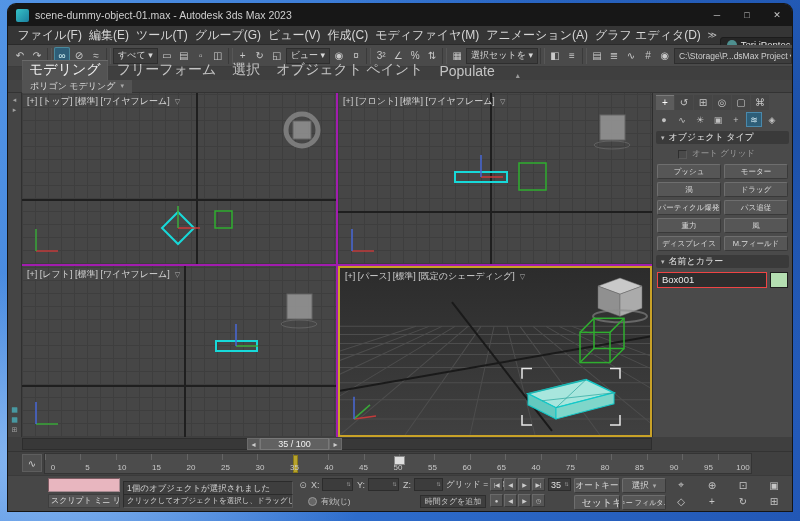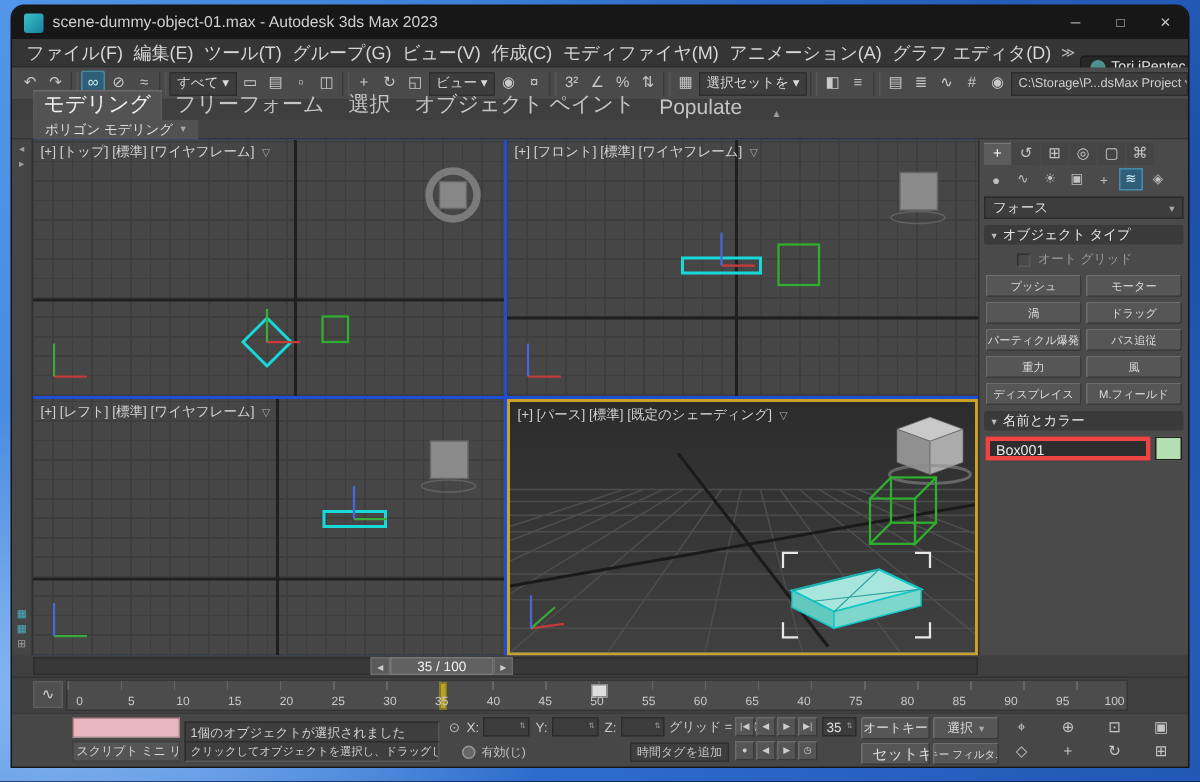--- a/index.html
+++ b/index.html
@@ -40,21 +40,21 @@
 .rtab.active{background:#535353;color:#f0f0f0;box-shadow:inset 0 1px 0 #6a6a6a,inset 1px 0 0 #5a5a5a,inset -1px 0 0 #5a5a5a;}
 .ribbon-min{margin-left:8px;color:#9a9a9a;font-size:8px;padding:0 4px;}
 .polyrow{height:13px;background:#434343;display:flex;align-items:center;padding-left:14px;flex:none;border-bottom:1px solid #333;}
 .polytab{height:13px;background:#525252;color:#ddd;font-size:9px;display:flex;align-items:center;gap:5px;padding:0 8px;white-space:nowrap;}
 
 .work{flex:none;height:344px;display:flex;}
 .dock{width:14px;background:#454545;border-right:1px solid #303030;display:flex;flex-direction:column;align-items:center;padding:3px 0;gap:2px;flex:none;}
 .dock-ic{font-size:7px;color:#9f9f9f;line-height:8px;}
 .dock-ic.teal{color:#49b8c4;}
 .dock-spacer{flex:1;}
-.vps{width:630px;height:344px;background:#1d4ed8;display:grid;grid-template-columns:314px 314px;grid-template-rows:171px 171px;gap:2px;flex:none;}
+.vps{width:630px;height:344px;background:#a21caf;display:grid;grid-template-columns:314px 314px;grid-template-rows:171px 171px;gap:2px;flex:none;}
 .vp{position:relative;overflow:hidden;}
 .vp.ortho{background-color:#464646;background-image:
  repeating-linear-gradient(0deg,#3e3e3e 0 1px,transparent 1px 13px),
  repeating-linear-gradient(90deg,#3e3e3e 0 1px,transparent 1px 13px),
  repeating-linear-gradient(0deg,#373737 0 1px,transparent 1px 65px),
  repeating-linear-gradient(90deg,#373737 0 1px,transparent 1px 65px);}
 .vp.persp{background:linear-gradient(180deg,#2c2c2c 0%,#383838 60%,#404040 100%);border:2px solid #c9a227;}
 .vp-label{position:absolute;left:5px;top:2px;font-size:9px;color:#d4d4d4;white-space:nowrap;display:flex;gap:5px;align-items:center;z-index:3;}
 .vp-filter{font-size:7px;color:#b0b0b0;}
 .vp svg{position:absolute;inset:0;width:100%;height:100%;}
@@ -69,21 +69,21 @@
 .cp-dd{height:15px;background:#3d3d3d;border:1px solid #2b2b2b;display:flex;align-items:center;justify-content:space-between;padding:0 5px;font-size:9px;color:#ddd;margin-bottom:4px;}
 .rollout{height:13px;background:#3a3a3a;border-radius:2px;display:flex;align-items:center;gap:4px;padding:0 5px;font-size:9px;color:#e6e6e6;margin:3px 0;}
 .r-arrow{font-size:7px;color:#bbb;}
 .autogrid{height:14px;display:flex;align-items:center;gap:5px;padding-left:22px;margin-bottom:3px;}
 .cbx{width:9px;height:9px;background:#4a4a4a;border:1px solid;border-color:#2e2e2e #5a5a5a #5a5a5a #2e2e2e;}
 .ag-label{font-size:8.5px;color:#9b9b9b;white-space:nowrap;}
 .btngrid{display:grid;grid-template-columns:1fr 1fr;gap:3px;padding:0 1px;margin-bottom:4px;}
 .btn3{background:#565656;border:1px solid;border-color:#6e6e6e #393939 #393939 #6e6e6e;color:#ddd;display:flex;align-items:center;justify-content:center;white-space:nowrap;overflow:hidden;border-radius:2px;}
 .obtn{height:15px;font-size:7.5px;}
 .namerow{display:flex;gap:3px;padding:1px;}
-.name-field{flex:1;height:16px;background:#2d2d2d;border:3px solid #ef4444;color:#ececec;font-size:9.5px;line-height:14px;padding:0 4px;}
+.name-field{flex:1;height:16px;background:#2d2d2d;border:1px solid #ef4444;color:#ececec;font-size:9.5px;line-height:14px;padding:0 4px;}
 .swatch{width:18px;height:16px;background:#b5dfb2;border:1px solid #1f1f1f;}
 
 .sliderrow{height:15px;background:#3f3f3f;flex:none;position:relative;border-bottom:1px solid #333;}
 .slider-track{position:absolute;left:14px;top:1px;width:630px;height:12px;background:#383838;border:1px solid #2d2d2d;}
 .slider-thumb{position:absolute;left:239px;top:1px;width:95px;height:12px;display:flex;}
 .st-btn{width:13px;background:#5a5a5a;border:1px solid #6b6b6b;color:#ccc;font-size:8px;display:flex;align-items:center;justify-content:center;}
 .st-label{flex:1;background:#616161;border:1px solid #787878;color:#f2f2f2;font-size:9px;display:flex;align-items:center;justify-content:center;white-space:nowrap;}
 
 .rulerrow{height:23px;background:#404040;flex:none;position:relative;}
 .curve-btn{position:absolute;left:14px;top:2px;width:20px;height:18px;background:#4f4f4f;border:1px solid #5e5e5e;color:#ccc;font-size:10px;display:flex;align-items:center;justify-content:center;}
@@ -347,24 +347,20 @@
       <div class="cp-cats">
 
       <span class="cp-cat">●</span>
             <span class="cp-cat">∿</span>
             <span class="cp-cat">☀</span>
             <span class="cp-cat">▣</span>
             <span class="cp-cat">+</span>
             <span class="cp-cat active">≋</span>
             <span class="cp-cat">◈</span>
           </div>
-      <div class="cp-dd">
-        <span>フォース</span>
-        <span class="caret">▾</span>
-      </div>
       <div class="rollout">
         <span class="r-arrow">▾</span>
         <span>オブジェクト タイプ</span>
       </div>
       <div class="autogrid">
         <span class="cbx"></span>
         <span class="ag-label">オート グリッド</span>
       </div>
       <div class="btngrid">
 

